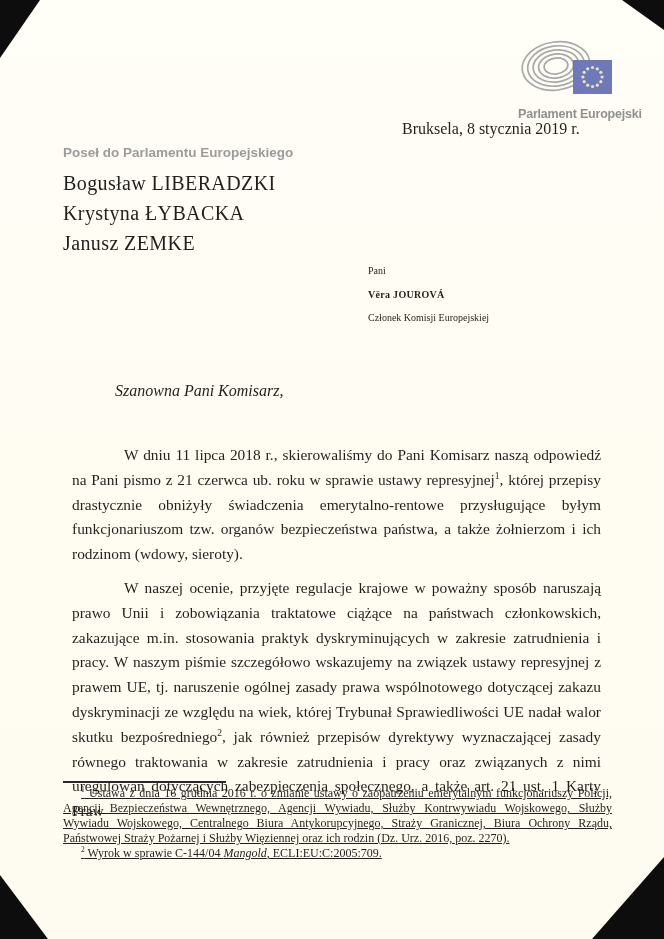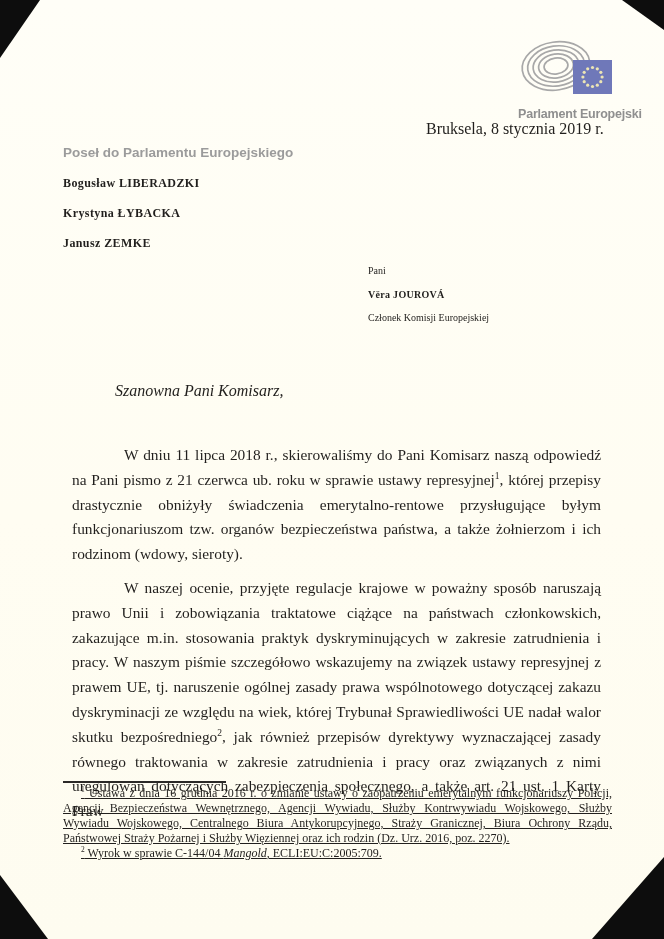--- a/index.html
+++ b/index.html
@@ -21,28 +21,28 @@
 
   
   .logo-block { position:absolute; top:36px; right:50px; width:96px; text-align:right; }
   .logo-caption {
     margin-top:1px;
     font-family:"Liberation Sans", sans-serif;
     font-size:12.5px; font-weight:600; letter-spacing:-0.2px;
     color:#8f8f8f; white-space:nowrap;
   }
 
-  .date-line { position:absolute; top:120px; left:426px; font-size:16px; }
+  .date-line { position:absolute; top:120px; left:402px; font-size:16px; }
 
   .sender-role {
     position:absolute; top:145px; left:63px;
     font-family:"Liberation Sans", sans-serif;
     font-size:13.5px; font-weight:700; color:#9b9b9b;
   }
-  .sender-names { position:absolute; top:168px; left:63px; font-size:12px; font-weight:bold; }
+  .sender-names { position:absolute; top:168px; left:63px; font-size:20px; font-weight:normal; }
   .sender-names div { line-height:30px; letter-spacing:0.4px; }
 
   .recipient { position:absolute; top:259px; left:368px; font-size:10px; }
   .recipient div { line-height:23.5px; }
   .recipient .r-name { font-weight:bold; letter-spacing:0.3px; }
 
   .greeting { position:absolute; top:382px; left:115px; font-style:italic; font-size:16px; }
 
   .body-text {
     position:absolute; top:434px; left:63px; width:547px;

